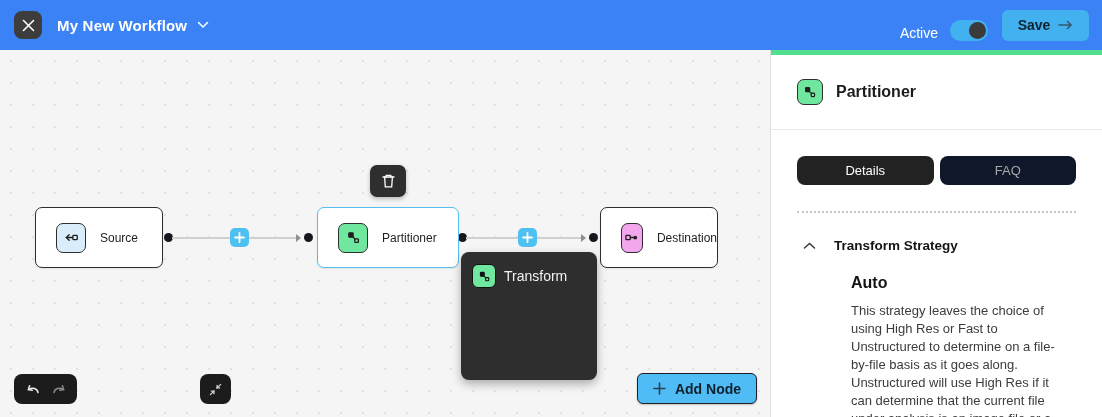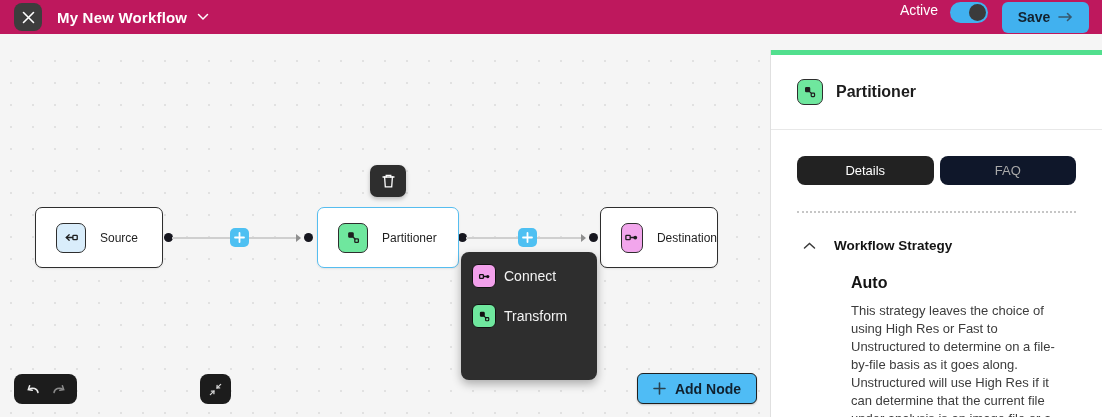--- a/index.html
+++ b/index.html
@@ -1,26 +1,26 @@
 <!DOCTYPE html>
 <html><head>
 <meta charset="utf-8">
 <style>
   * { margin:0; padding:0; box-sizing:border-box; }
   html,body { width:1102px; height:417px; overflow:hidden;
     font-family:"Liberation Sans", sans-serif; background:#f5f5f5; }
 
   
-  .topbar { position:absolute; left:0; top:0; width:1102px; height:34px;
-    background:#be185d; display:flex; align-items:center; z-index:30; }
+  .topbar { position:absolute; left:0; top:0; width:1102px; height:50px;
+    background:#3b82f6; display:flex; align-items:center; z-index:30; }
   .close-btn { width:28px; height:28px; margin-left:14px; border-radius:8px;
     background:#3d3d3d; display:flex; align-items:center; justify-content:center; cursor:pointer; }
   .wf-title { display:flex; align-items:center; gap:10px; margin-left:15px; cursor:pointer; }
   .wf-title span { color:#fff; font-size:15px; font-weight:600; letter-spacing:.2px; }
-  .topbar-right { margin-left:auto; display:flex; align-items:flex-start; }
+  .topbar-right { margin-left:auto; display:flex; align-items:flex-end; }
   .active-label { color:#fff; font-size:14px; }
   .toggle { width:38px; height:21px; border-radius:11px; margin:0 14px 0 12px;
     position:relative; cursor:pointer; }
   .toggle .knob { position:absolute; right:2px; top:2px; width:17px; height:17px;
     border-radius:50%; background:#3b3b3b; }
   .save-btn { width:87px; height:31px; border-radius:6px; margin-right:13px;
     display:flex; align-items:center; justify-content:center; gap:8px;
     border:none; cursor:pointer; font-family:inherit; }
   .save-btn span { color:#13222e; font-size:14px; font-weight:700; }
 
@@ -200,30 +200,20 @@
           <rect x="2" y="5.7" width="4.6" height="4.6" rx="0.8"></rect>
           <path d="M7 8 H10.5"></path>
           <circle cx="12" cy="8" r="2" fill="#1f1f1f" stroke="none"></circle>
         </svg>
     </div>
     <span class="node-label">Destination</span>
   </div>
 
   <div class="node-menu">
     <div class="menu-item">
-      <div class="menu-item-icon" style="background: rgb(242, 160, 235);">
-        <svg width="13" height="13" viewBox="0 0 16 16" fill="none" stroke="#111" stroke-width="1.6" stroke-linecap="round">
-            <rect x="2" y="5.7" width="4.6" height="4.6" rx="0.8"></rect>
-            <path d="M7 8 H10.5"></path>
-            <circle cx="12" cy="8" r="2" fill="#111" stroke="none"></circle>
-          </svg>
-      </div>
-      <span class="menu-item-label">Connect</span>
-    </div>
-    <div class="menu-item">
       <div class="menu-item-icon" style="background: rgb(111, 231, 158);">
         <svg width="13" height="13" viewBox="0 0 16 16" fill="none" stroke="#111" stroke-width="1.4" stroke-linecap="round">
             <rect x="3" y="3" width="4.6" height="4.6" rx="0.8" fill="#111"></rect>
             <path d="M7.8 7.8 L9.6 9.6"></path>
             <rect x="9.4" y="9.4" width="3.8" height="3.8" rx="0.8"></rect>
           </svg>
       </div>
       <span class="menu-item-label">Transform</span>
     </div>
   </div>
@@ -292,21 +282,21 @@
     </div>
 
     <div class="dotted-divider"></div>
 
     <div class="section-header">
       <span>
         <svg width="13" height="8" viewBox="0 0 13 8" fill="none" stroke="#3a3a3a" stroke-width="1.5" stroke-linecap="round">
             <path d="M1.5 6 L6.5 1.5 L11.5 6"></path>
           </svg>
       </span>
-      <span class="section-title">Workflow Strategy</span>
+      <span class="section-title">Transform Strategy</span>
     </div>
 
     <div class="section-body">
       <div class="strategy-name">Auto</div>
       <p class="strategy-desc">This strategy leaves the choice of using High Res or Fast to Unstructured to determine on a file-by-file basis as it goes along. Unstructured will use High Res if it can determine that the current file under analysis is an image file or a PDF file with embedded images or tables. Otherwise,</p>
     </div>
   </div>
 </aside>
 
 </body></html>

